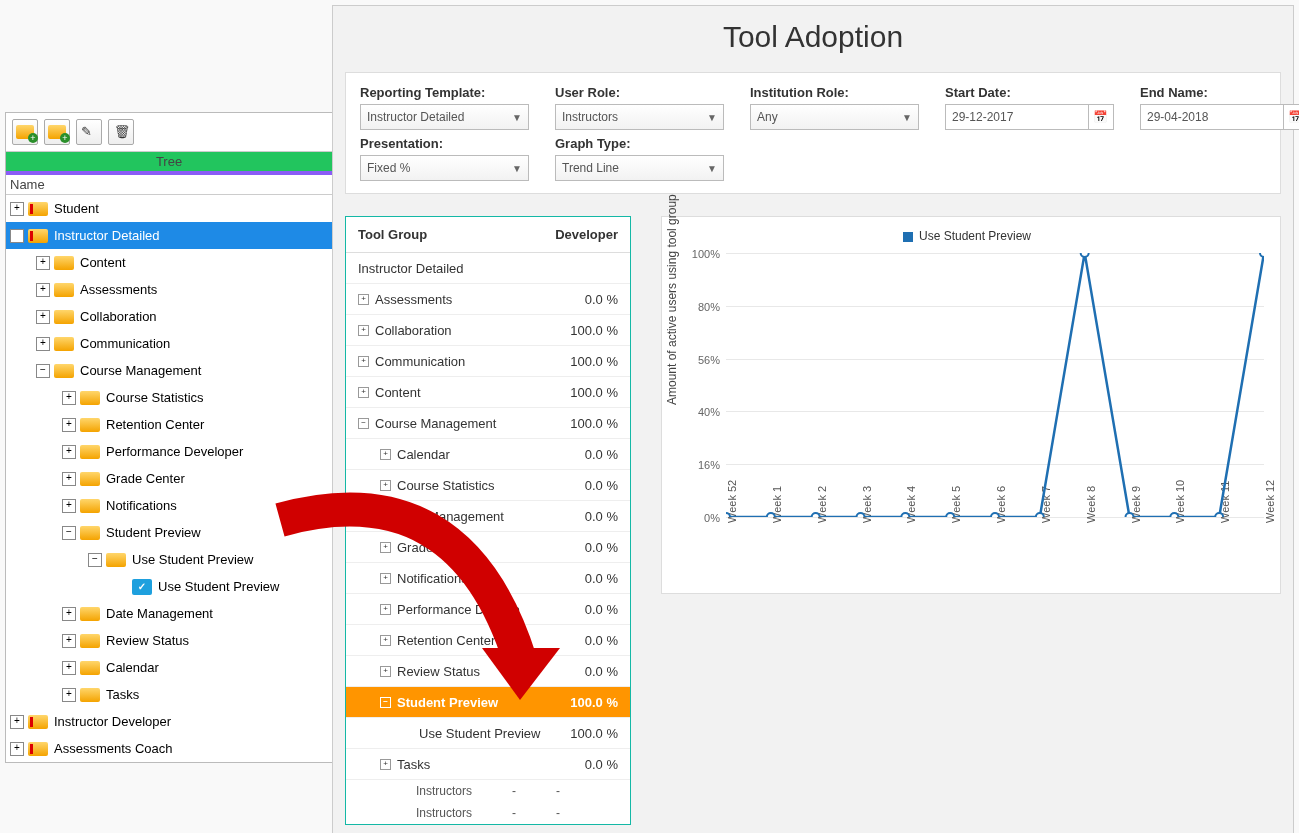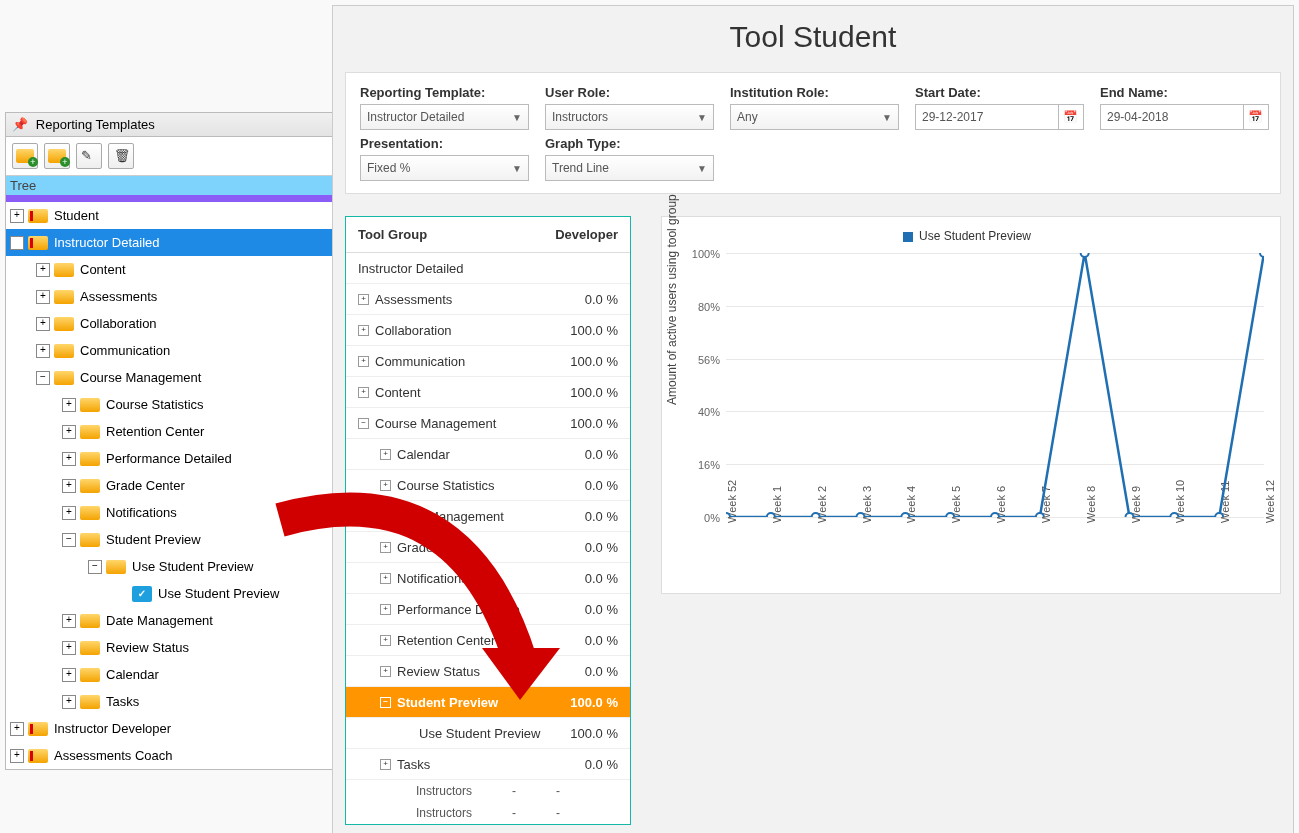--- a/index.html
+++ b/index.html
@@ -7,34 +7,34 @@
 
 .tree-panel{position:absolute;left:5px;top:112px;width:326px;background:#fff;border:1px solid #bbb;}
 .tree-title{padding:4px 6px;background:linear-gradient(#f0f0f0,#e4e4e4);border-bottom:1px solid #bbb;color:#000;}
 .tree-title .pin{color:#c00;margin-right:4px;}
 .toolbar{padding:6px 6px;border-bottom:1px solid #ccc;display:flex;gap:6px;}
 .tbtn{width:24px;height:24px;display:flex;align-items:center;justify-content:center;border:1px solid #aaa;border-radius:2px;background:linear-gradient(#fff,#eee);cursor:pointer;}
 .folder-ico{width:18px;height:14px;background:linear-gradient(#ffd66b,#f4a300);border-radius:2px;position:relative;display:inline-block;}
 .folder-ico.plus::after{content:"+";position:absolute;right:-4px;bottom:-4px;background:#2a8f2a;color:#fff;border-radius:50%;width:10px;height:10px;font-size:9px;line-height:10px;text-align:center;}
 .pencil{width:16px;height:16px;}
 .trash{width:14px;height:16px;}
-.tree-header{padding:2px 4px;background:#7dd3fc;border-bottom:7px solid #8b5cf6;color:#444;}
+.tree-header{padding:2px 4px;background:#22c55e;border-bottom:4px solid #8b5cf6;color:#444;text-align:center;}
 .name-header{padding:2px 4px;background:#fff;border-bottom:1px solid #ccc;color:#444;}
 .tree-body{background:#fff;}
 .node{display:flex;align-items:center;height:27px;padding:0 4px;color:#000;cursor:pointer;}
 .node .tog{width:12px;height:12px;border:1px solid #888;margin-right:4px;font-size:10px;line-height:10px;text-align:center;background:#fff;}
 .node .fold{width:20px;height:14px;background:linear-gradient(#ffd66b,#f4a300);border-radius:2px;margin-right:6px;position:relative;}
 .node .fold.template::before{content:"";position:absolute;left:2px;top:2px;width:3px;height:10px;background:#d00;}
 .node .tool-ico{width:20px;height:16px;background:#1ea0de;border-radius:2px;margin-right:6px;display:flex;align-items:center;justify-content:center;color:#fff;font-size:10px;font-weight:bold;}
 .node.selected{background:#1e8ae6;color:#fff;}
 .lbl{white-space:nowrap;}
 
 .main-panel{position:absolute;left:332px;top:5px;width:960px;background:#f2f2f2;border:1px solid #ccc;padding-bottom:20px;}
 h1.title{text-align:center;font-weight:normal;font-size:30px;color:#333;margin:14px 0 18px 0;}
-.filter-bar{background:#fff;border:1px solid #ddd;margin:0 12px;padding:12px 14px;display:grid;grid-template-columns:185px 185px 185px 185px 185px;gap:6px 0px;}
+.filter-bar{background:#fff;border:1px solid #ddd;margin:0 12px;padding:12px 14px;display:grid;grid-template-columns:185px 185px 185px 185px 185px;gap:6px 10px;}
 .filter{display:flex;flex-direction:column;}
 .filter label{font-weight:bold;font-size:13px;margin-bottom:4px;}
 .select,.dateinp{width:155px;height:24px;border:1px solid #bbb;background:linear-gradient(#fff,#f2f2f2);padding:0 6px;display:flex;align-items:center;justify-content:space-between;font-size:12px;color:#555;}
 .select .chev{font-size:10px;color:#666;}
 .dateinp{background:#fff;justify-content:flex-start;position:relative;}
 .dateinp .cal{position:absolute;right:0;top:0;width:24px;height:24px;border-left:1px solid #bbb;display:flex;align-items:center;justify-content:center;}
 .content-row{margin:22px 12px 0 12px;display:flex;gap:30px;}
 
 .adopt-table{width:284px;background:#fff;border:1px solid #14b8a6;}
 .th-row{display:flex;justify-content:space-between;padding:10px 12px;font-weight:bold;border-bottom:1px solid #ddd;}
@@ -59,39 +59,36 @@
 .ln{fill:none;stroke:#1f6fb2;stroke-width:2.5;}
 
 .arrow-overlay{position:absolute;left:260px;top:490px;width:300px;height:230px;pointer-events:none;}
 </style>
 </head>
 <body>
 
 <div class="container">
 
   <div class="tree-panel">
-    <div class="tree-title">
-      <span class="pin">📌</span>
-      <span>Reporting Templates</span>
-    </div>
     <div class="toolbar">
       <div class="tbtn">
           <span class="folder-ico plus"></span>
         </div>
       <div class="tbtn">
           <span class="folder-ico plus"></span>
         </div>
       <div class="tbtn">
           <span class="pencil">✎</span>
         </div>
       <div class="tbtn">
           <span class="trash">🗑</span>
         </div>
     </div>
     <div class="tree-header">Tree</div>
+    <div class="name-header">Name</div>
     <div class="tree-body" id="tree-body">
         <div class="node" style="padding-left: 4px;">
           <span class="tog">+</span>
           <span class="fold template"></span>
           <span class="lbl">Student</span>
         </div>
         <div class="node selected" style="padding-left: 4px;">
           <span class="tog">−</span>
           <span class="fold template"></span>
           <span class="lbl">Instructor Detailed</span>
@@ -127,21 +124,21 @@
           <span class="lbl">Course Statistics</span>
         </div>
         <div class="node" style="padding-left: 56px;">
           <span class="tog">+</span>
           <span class="fold"></span>
           <span class="lbl">Retention Center</span>
         </div>
         <div class="node" style="padding-left: 56px;">
           <span class="tog">+</span>
           <span class="fold"></span>
-          <span class="lbl">Performance Detailed</span>
+          <span class="lbl">Performance Developer</span>
         </div>
         <div class="node" style="padding-left: 56px;">
           <span class="tog">+</span>
           <span class="fold"></span>
           <span class="lbl">Grade Center</span>
         </div>
         <div class="node" style="padding-left: 56px;">
           <span class="tog">+</span>
           <span class="fold"></span>
           <span class="lbl">Notifications</span>
@@ -188,21 +185,21 @@
         </div>
         <div class="node" style="padding-left: 4px;">
           <span class="tog">+</span>
           <span class="fold template"></span>
           <span class="lbl">Assessments Coach</span>
         </div>
       </div>
   </div>
 
   <div class="main-panel">
-    <h1 class="title">Tool Student</h1>
+    <h1 class="title">Tool Adoption</h1>
 
     <div class="filter-bar">
       <div class="filter">
         <label>Reporting Template:</label>
         <div class="select">
             <span>Instructor Detailed</span>
             <span class="chev">▼</span>
           </div>
       </div>
       <div class="filter">

